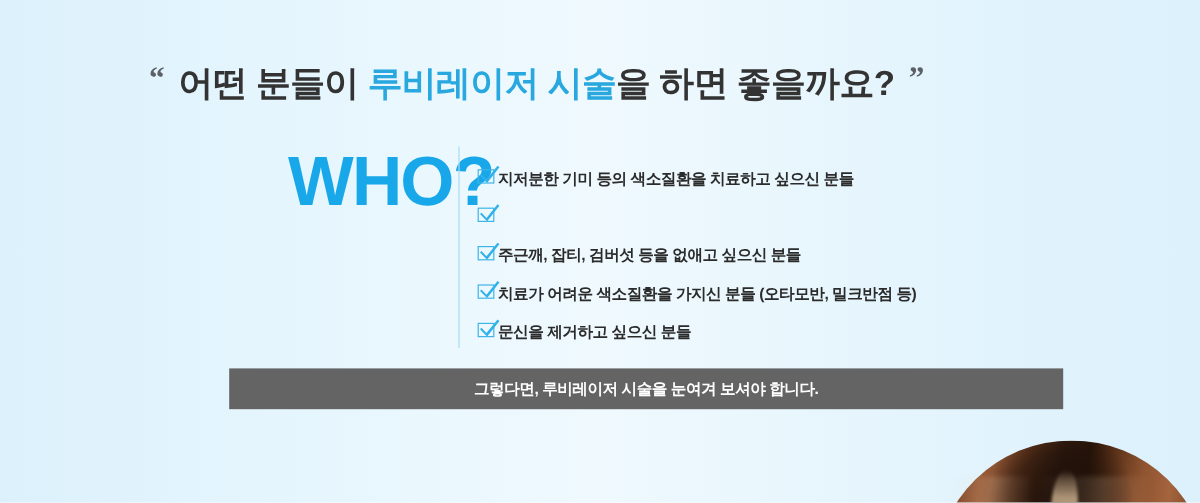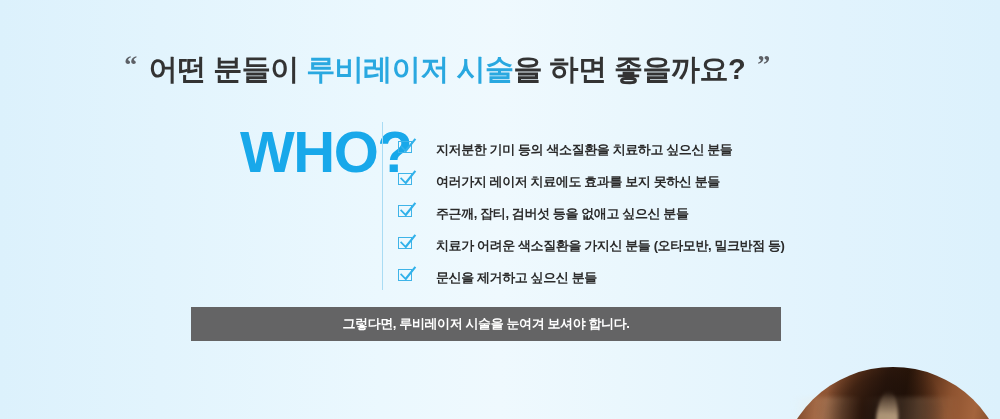--- a/index.html
+++ b/index.html
@@ -110,33 +110,33 @@
   .check-box svg {
     position: absolute;
     left: 1px;
     top: -2px;
     width: 18px;
     height: 18px;
     overflow: visible;
   }
   .check-text {
     display: inline-block;
-    margin-left: 38px;
+    margin-left: 17px;
     font-size: 13px;
     font-weight: bold;
     letter-spacing: -0.4px;
     color: #2b2b2b;
   }
 
   
   #bottom-bar {
     position: absolute;
     left: 191px;
     top: 307px;
-    width: 590px;
+    width: 695px;
     height: 34px;
     background: #646465;
   }
   #bottom-bar-text {
     display: block;
     width: 100%;
     line-height: 34px;
     text-align: center;
     font-size: 13px;
     font-weight: bold;
@@ -228,21 +228,20 @@
       <span class="check-text">지저분한 기미 등의 색소질환을 치료하고 싶으신 분들</span>
     </div>
 
     <div class="check-row">
       <span class="check-box">
         <span class="box"></span>
         <svg viewBox="0 0 18 18" aria-hidden="true">
           <path d="M2.2 8.2 L6.4 12.6 L15.6 1.2 L17.2 2.4 L6.9 15.4 L1.0 9.4 Z" fill="#31b1ea"></path>
         </svg>
       </span>
-      <span class="check-text">여러가지 레이저 치료에도 효과를 보지 못하신 분들</span>
     </div>
 
     <div class="check-row">
       <span class="check-box">
         <span class="box"></span>
         <svg viewBox="0 0 18 18" aria-hidden="true">
           <path d="M2.2 8.2 L6.4 12.6 L15.6 1.2 L17.2 2.4 L6.9 15.4 L1.0 9.4 Z" fill="#31b1ea"></path>
         </svg>
       </span>
       <span class="check-text">주근깨, 잡티, 검버섯 등을 없애고 싶으신 분들</span>

